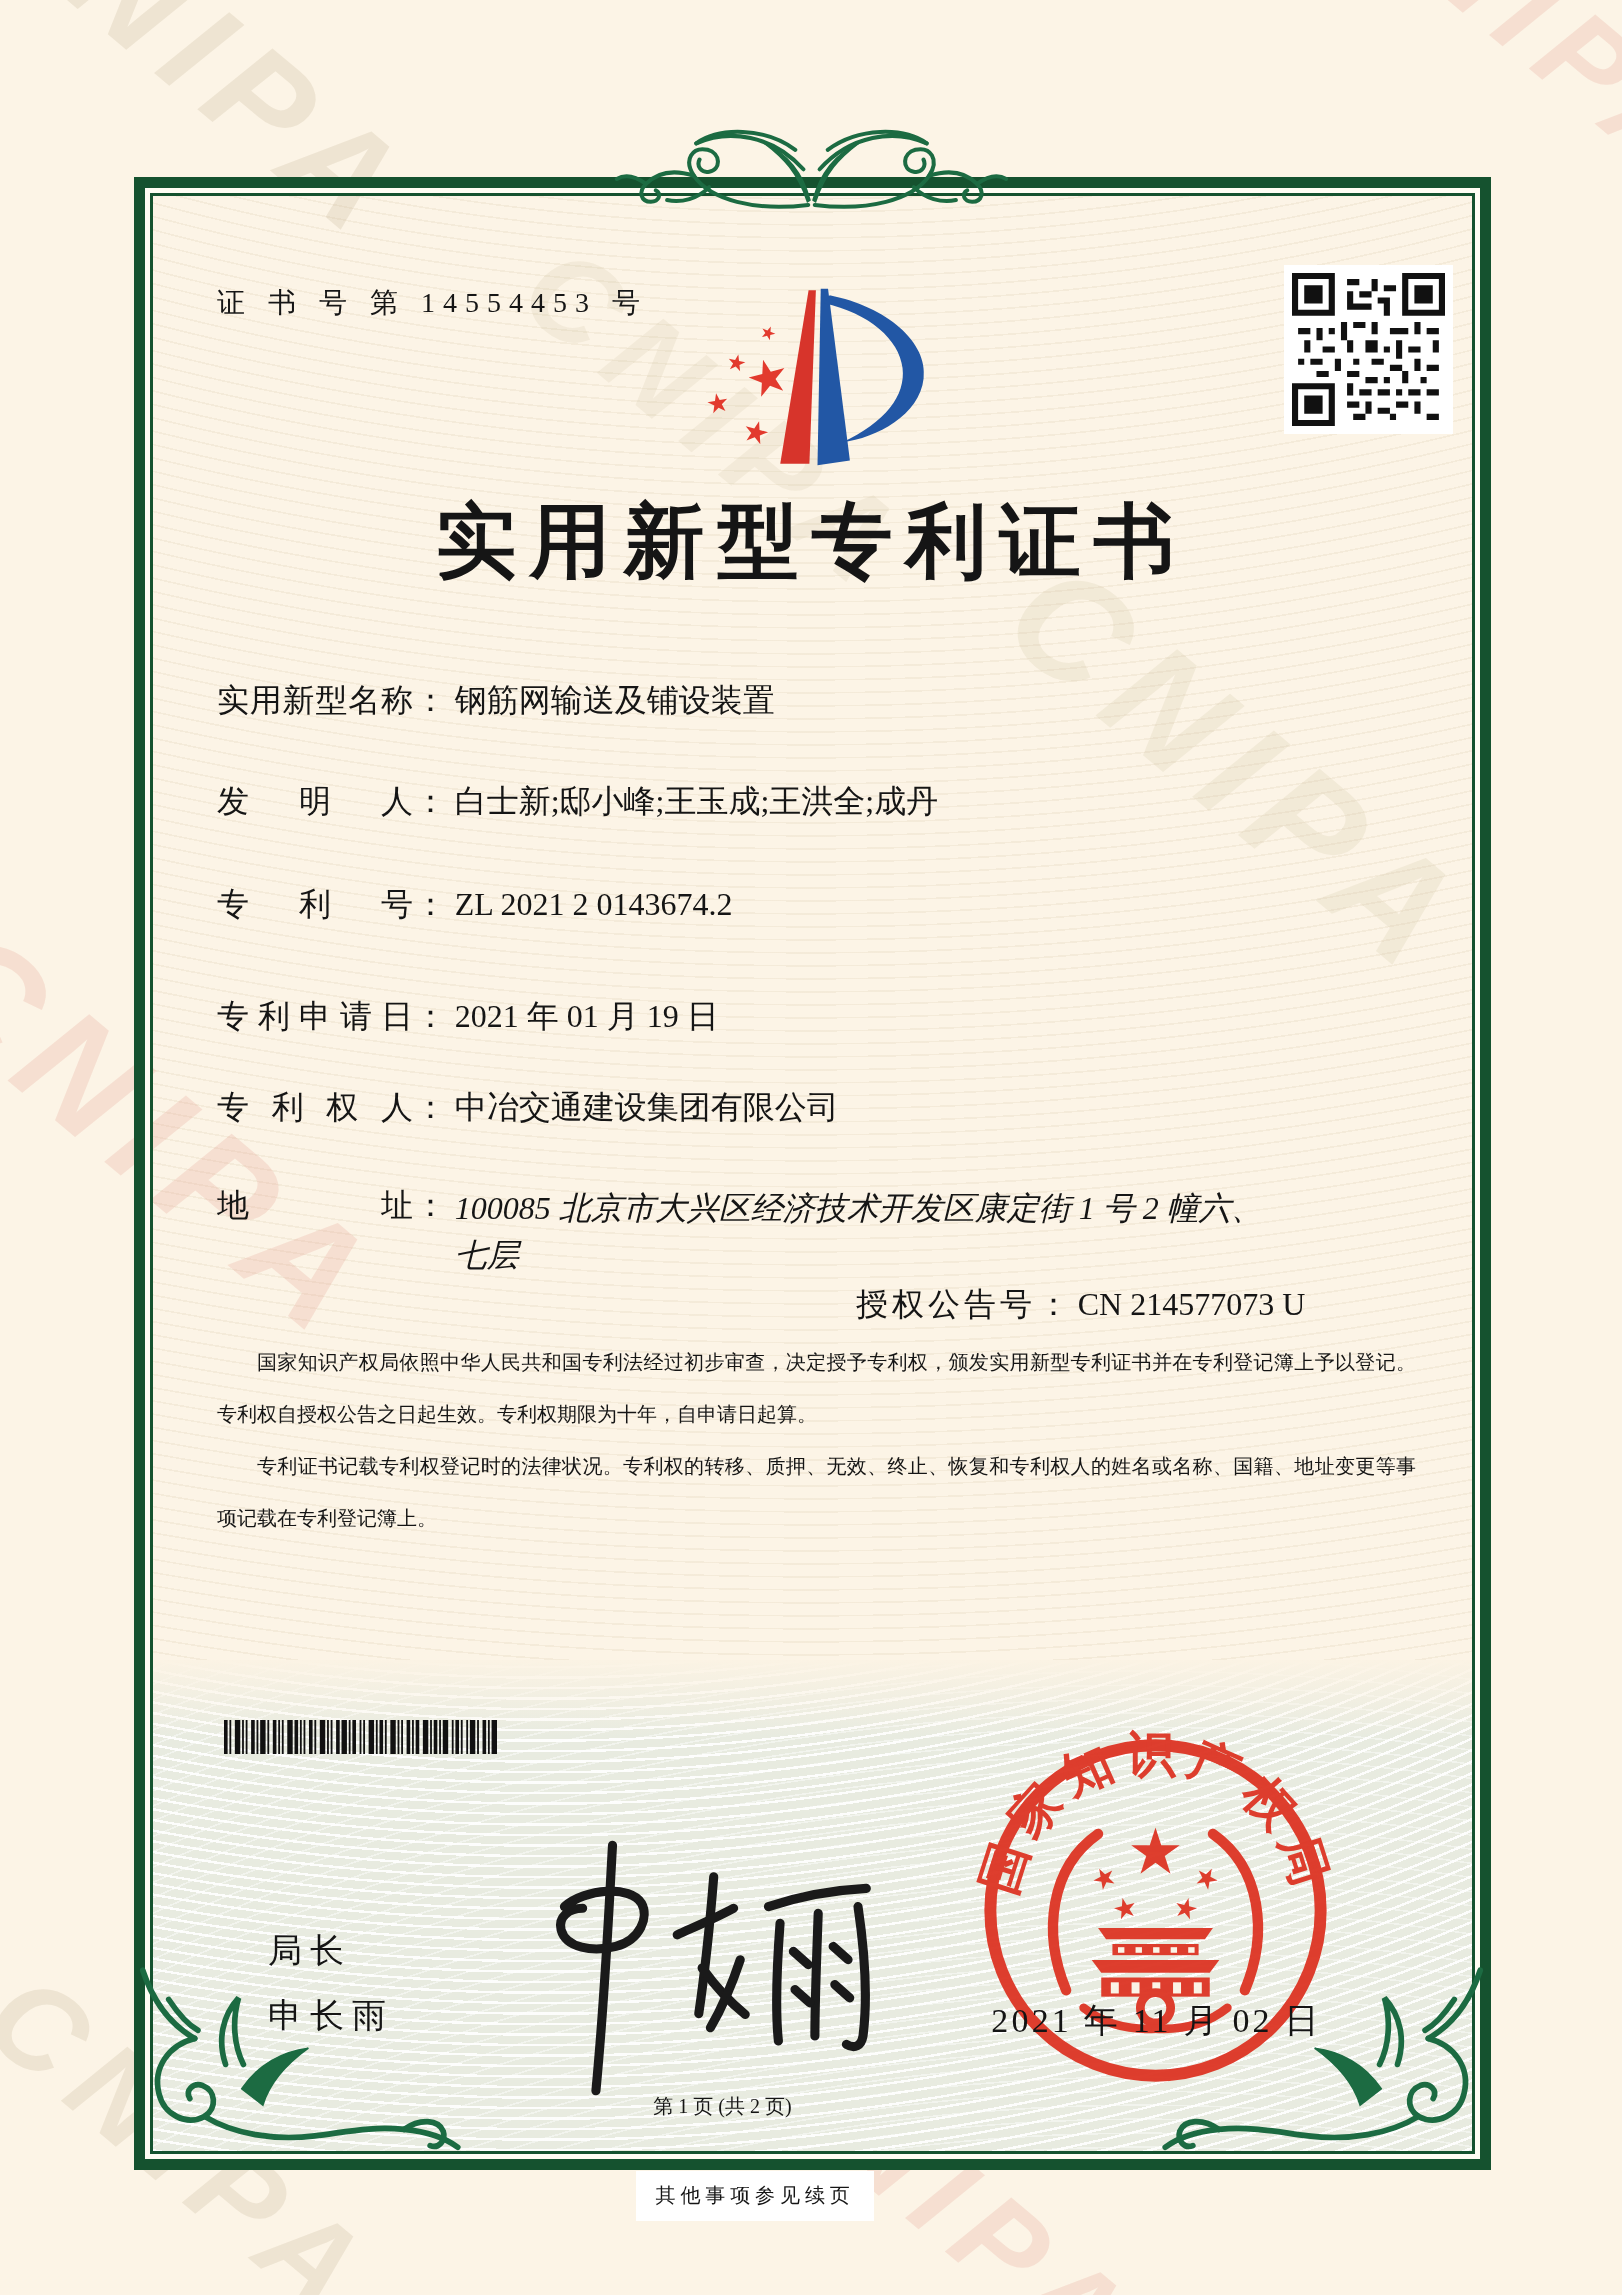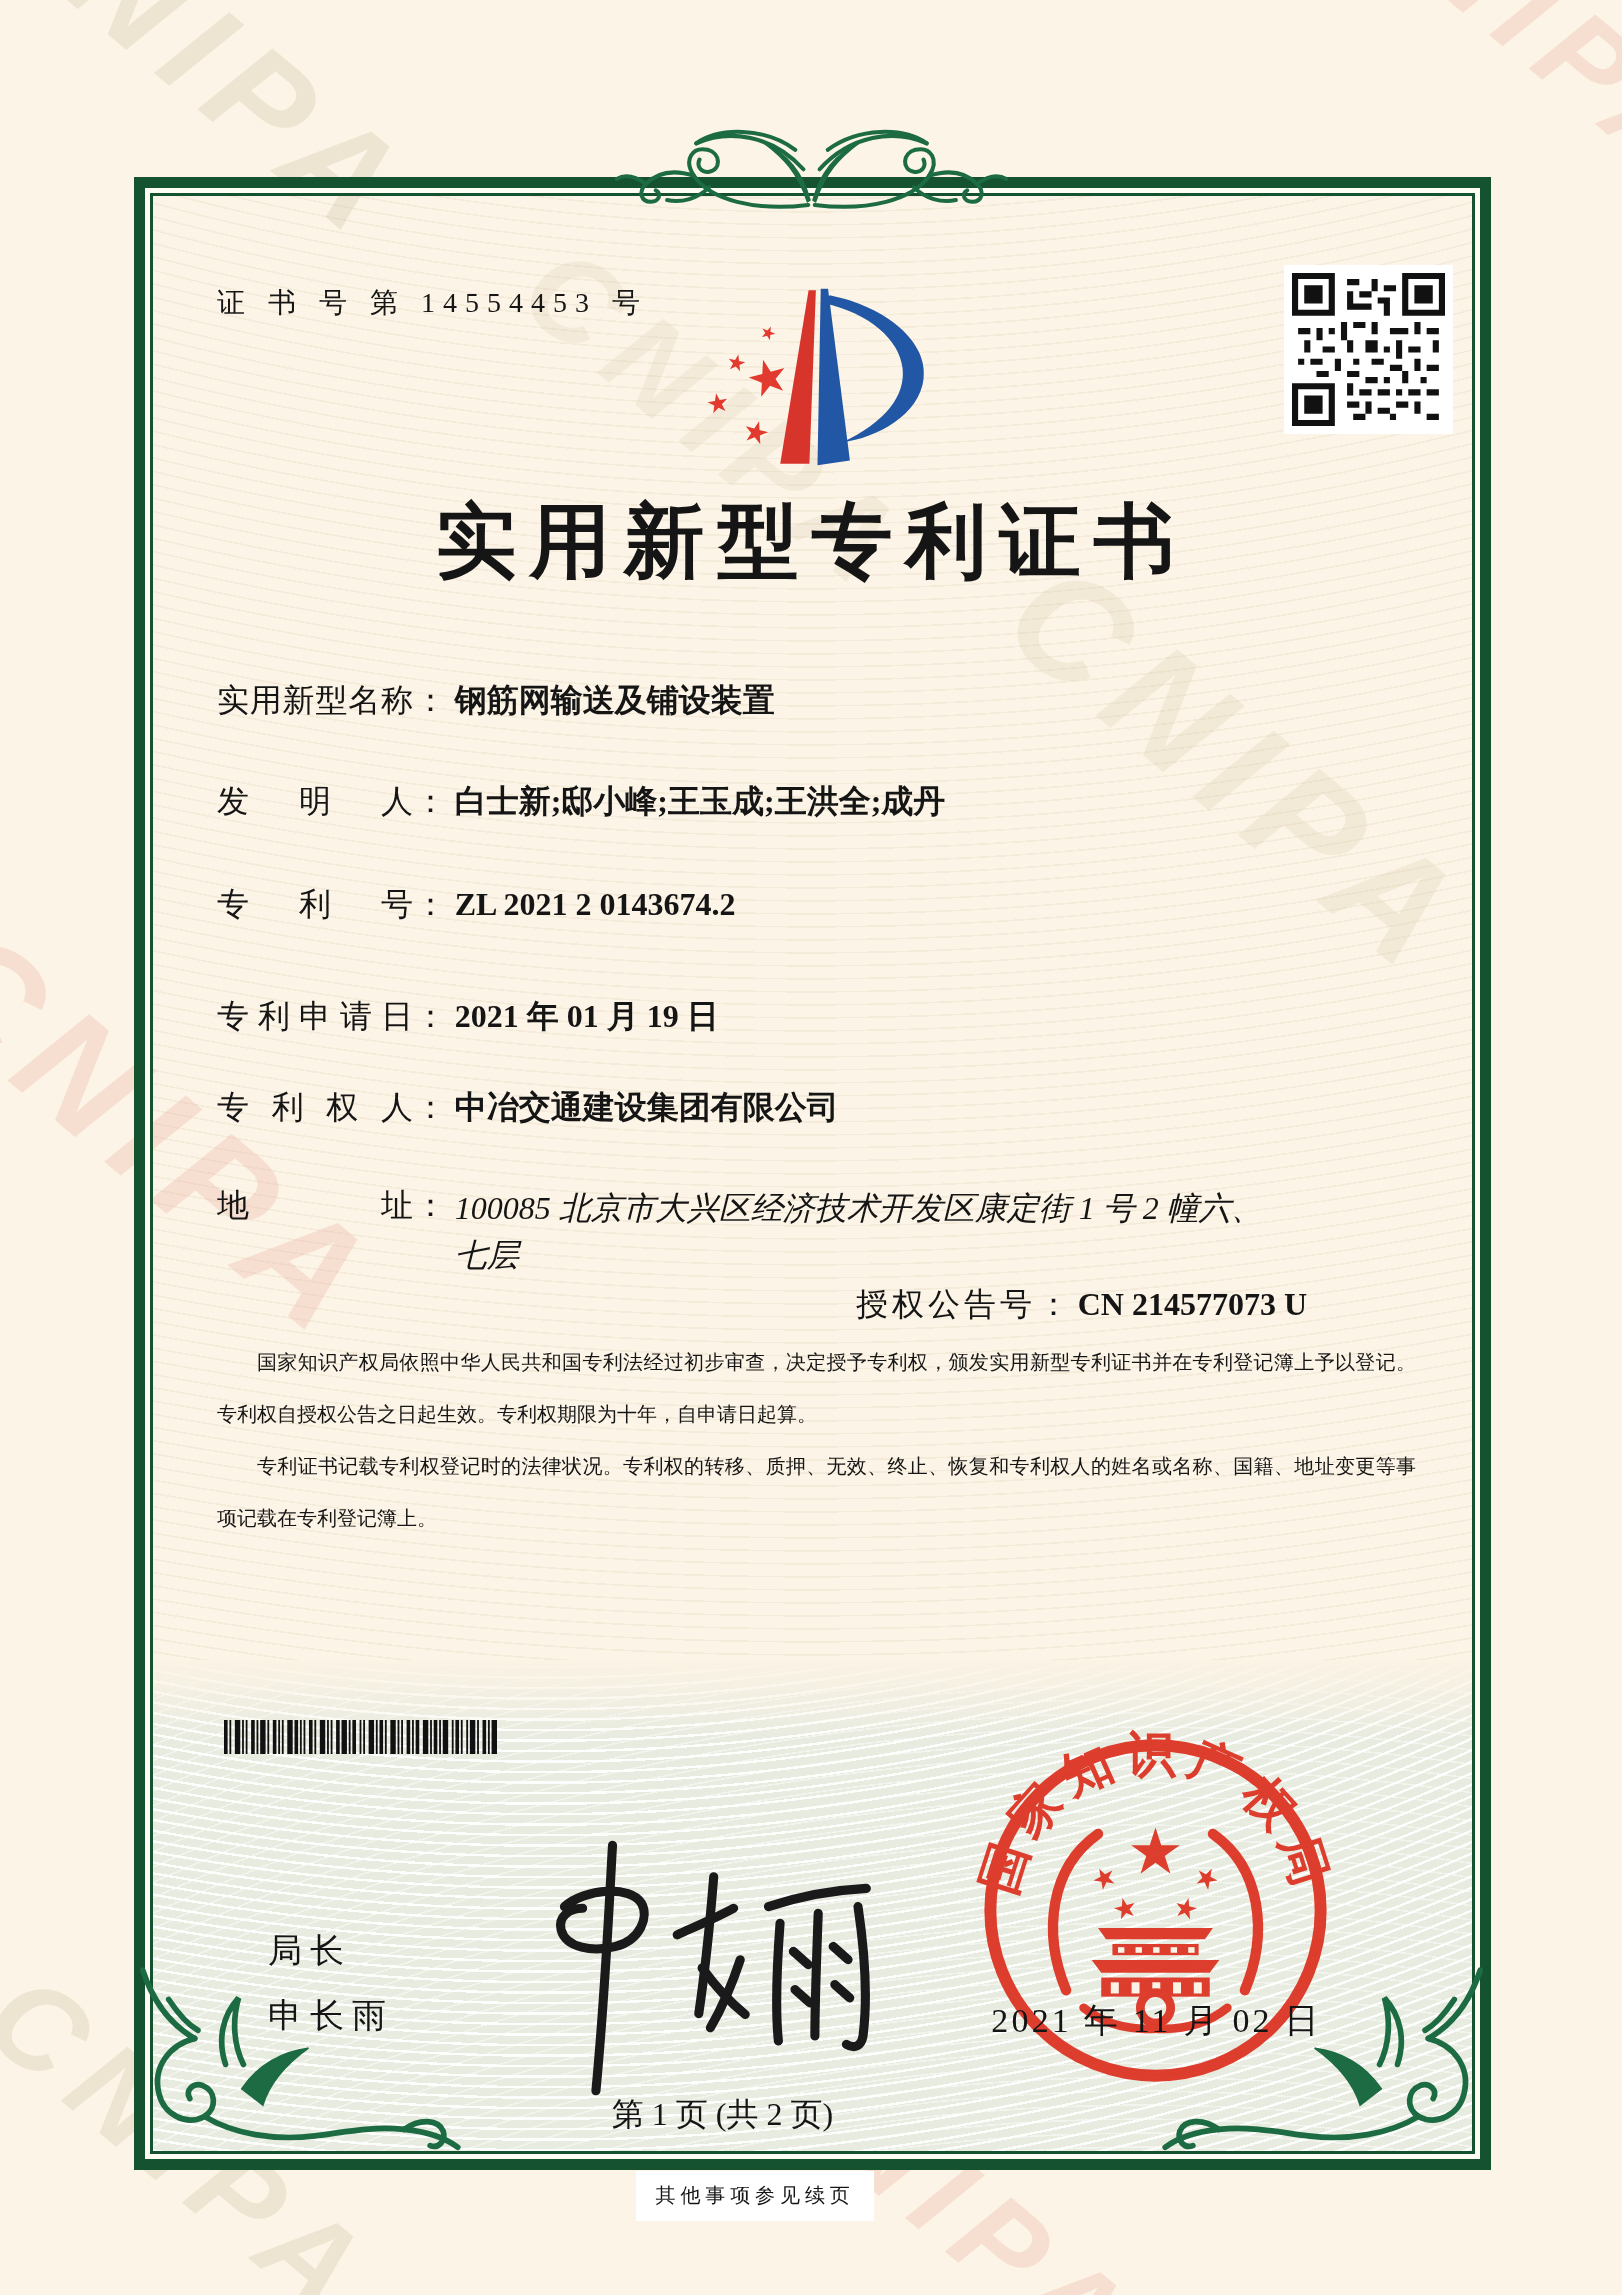--- a/index.html
+++ b/index.html
@@ -41,38 +41,38 @@
   
   .cert-no{position:absolute;left:217px;top:284px;font-size:28px;letter-spacing:8px;z-index:4;}
   .logo{position:absolute;left:696px;top:261px;width:243px;height:219px;z-index:4;}
   .qr{position:absolute;left:1284px;top:265px;width:169px;height:169px;background:#fff;z-index:4;padding:8px;box-sizing:border-box;}
   .title{position:absolute;left:0;top:488px;width:1623px;text-align:center;font-size:81px;
          font-weight:700;letter-spacing:13px;z-index:4;}
   
   .row{position:absolute;left:217px;font-size:32px;line-height:41px;white-space:nowrap;z-index:4;}
   .lbl{display:inline-block;width:196px;text-align:justify;text-align-last:justify;}
   .colon{padding:0 1.6px;}
-  .val{padding-left:6.5px;font-weight:bold;}
+  .val{padding-left:6.5px;}
   .val-wrap{display:inline-block;width:986px;white-space:normal;vertical-align:top;line-height:47px;padding-left:6.5px;font-style:italic;}
   .r1{top:680px;} .r2{top:781px;} .r3{top:884px;} .r4{top:984px;margin-top:12px;} .r5{top:1087px;} .r6{top:1185px;}
   .r7l{top:1284px;} .r7r{top:1284px;left:856px;}
   .lbl-c{letter-spacing:4px;}
   
   .paras{position:absolute;left:217px;top:1336px;width:1199px;font-size:20px;line-height:52px;
          text-align:justify;z-index:4;}
   .paras p{margin:0;text-indent:2em;}
   
   .barcode{position:absolute;left:224px;top:1720px;width:273px;height:34px;z-index:4;}
   .director{position:absolute;left:268px;font-size:34px;letter-spacing:8px;z-index:4;}
   .d1{top:1928px;} .d2{top:1993px;}
   .signature{position:absolute;left:503px;top:1827px;width:438px;height:282px;z-index:4;}
   .seal{position:absolute;left:972px;top:1727px;width:367px;height:367px;z-index:4;opacity:0.94;}
   .seal-date{position:absolute;left:966px;top:1998px;width:381px;text-align:center;font-size:34px;
              letter-spacing:3.2px;color:#141414;z-index:5;}
-  .footer{position:absolute;left:134px;top:2093px;width:1177px;text-align:center;font-size:32px;z-index:4;}
+  .footer{position:absolute;left:134px;top:2093px;width:1177px;text-align:center;font-size:20px;z-index:4;}
   .note{position:absolute;left:636px;top:2171px;background:#ffffff;padding:11.4px 19.5px;font-size:20px;
         letter-spacing:4.9px;z-index:4;}
 </style>
 </head>
 <body>
 
 <div class="page">
 
   <div class="wm wm-tan wm1">CNIPA</div>
   <div class="wm wm-pink wm2">CNIPA</div>

